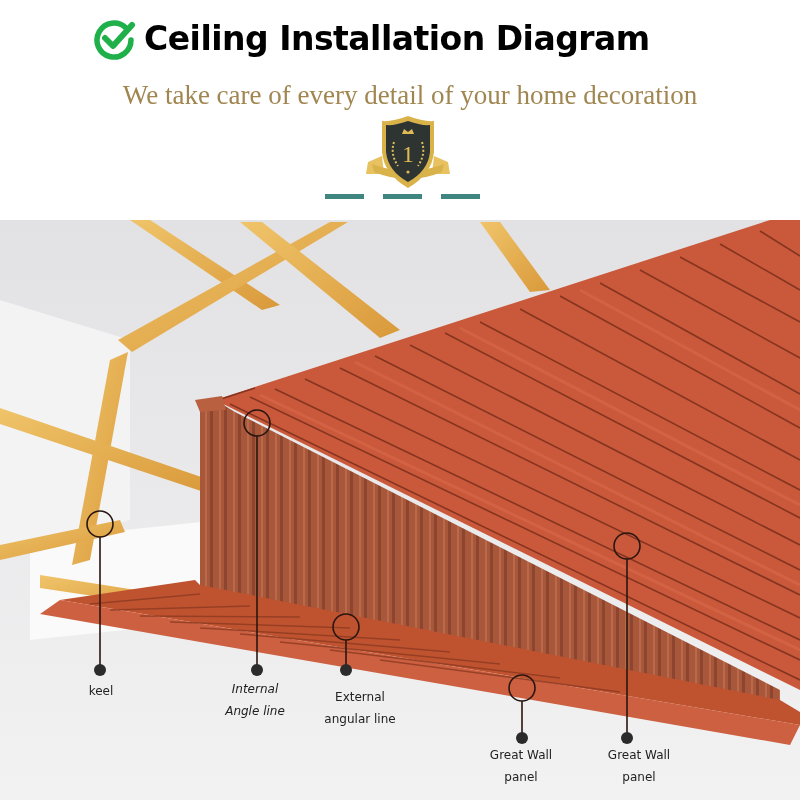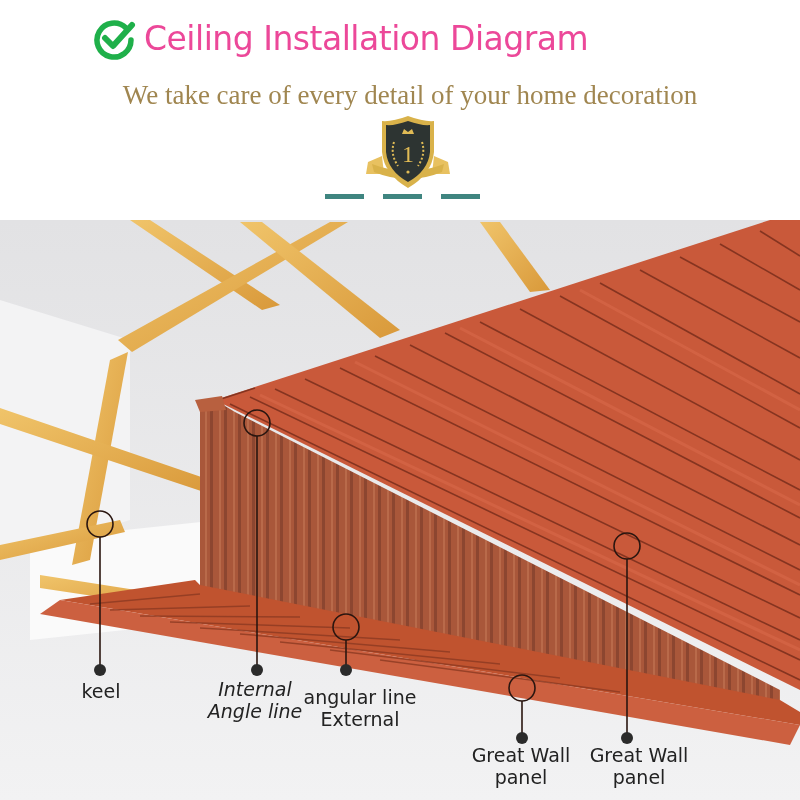--- a/index.html
+++ b/index.html
@@ -1,27 +1,27 @@
 <!DOCTYPE html>
 <html><head>
 <meta charset="utf-8">
 <style>
   html, body { margin:0; padding:0; }
   body { width:800px; height:800px; position:relative; overflow:hidden; background:#ffffff; font-family:"Liberation Sans", sans-serif; }
   .header { position:absolute; left:0; top:0; width:800px; height:220px; background:#ffffff; }
   .title-row { position:absolute; left:92px; top:16px; display:flex; align-items:center; gap:8px; }
   .check-icon { width:44px; height:44px; }
-  .title { font-family:"DejaVu Sans", sans-serif; font-weight:normal; font-size:33px; color:#ec4899; letter-spacing:-0.5px; }
+  .title { font-family:"DejaVu Sans", sans-serif; font-weight:bold; font-size:33px; color:#000000; letter-spacing:-0.5px; }
   .subtitle { position:absolute; left:0; width:820px; top:80px; text-align:center; font-family:"Liberation Serif", serif; font-size:27px; color:#a08650; }
   .badge { position:absolute; left:362px; top:112px; width:92px; height:80px; }
   .dashes { position:absolute; top:194px; left:325px; display:flex; gap:19px; }
   .dash { width:39px; height:5px; background:#3f8580; }
   .scene { position:absolute; left:0; top:220px; width:800px; height:580px; background:#e9e9ea; }
   .scene svg { position:absolute; left:0; top:0; }
-  .label { position:absolute; font-family:"DejaVu Sans", sans-serif; font-size:19px; color:#222; text-align:center; line-height:22px; white-space:nowrap; }
+  .label { position:absolute; font-family:"DejaVu Sans", sans-serif; font-size:12px; color:#222; text-align:center; line-height:22px; white-space:nowrap; }
 </style>
 </head>
 <body>
 
 <div class="header">
   <div class="title-row">
     <svg class="check-icon" viewBox="0 0 44 44">
       <path d="M34 12 A17 17 0 1 0 39 24" fill="none" stroke="#1fb04a" stroke-width="5.5" stroke-linecap="round"></path>
       <path d="M13 22 L21 30 L40 9" fill="none" stroke="#1fb04a" stroke-width="6" stroke-linecap="round" stroke-linejoin="round"></path>
     </svg>
@@ -152,22 +152,22 @@
   </svg>
 
   <div class="label" style="left:76px; top:460px; width:50px;">
     <span>keel</span>
   </div>
   <div class="label" style="left:200px; top:458px; width:110px;font-style:italic;">
     <div>Internal</div>
     <div>Angle line</div>
   </div>
   <div class="label" style="left:300px; top:466px; width:120px;">
+    <div>External</div>
     <div>angular line</div>
-    <div>External</div>
   </div>
   <div class="label" style="left:466px; top:524px; width:110px;">
     <div>Great Wall</div>
     <div>panel</div>
   </div>
   <div class="label" style="left:584px; top:524px; width:110px;">
     <div>Great Wall</div>
     <div>panel</div>
   </div>
 </div>

